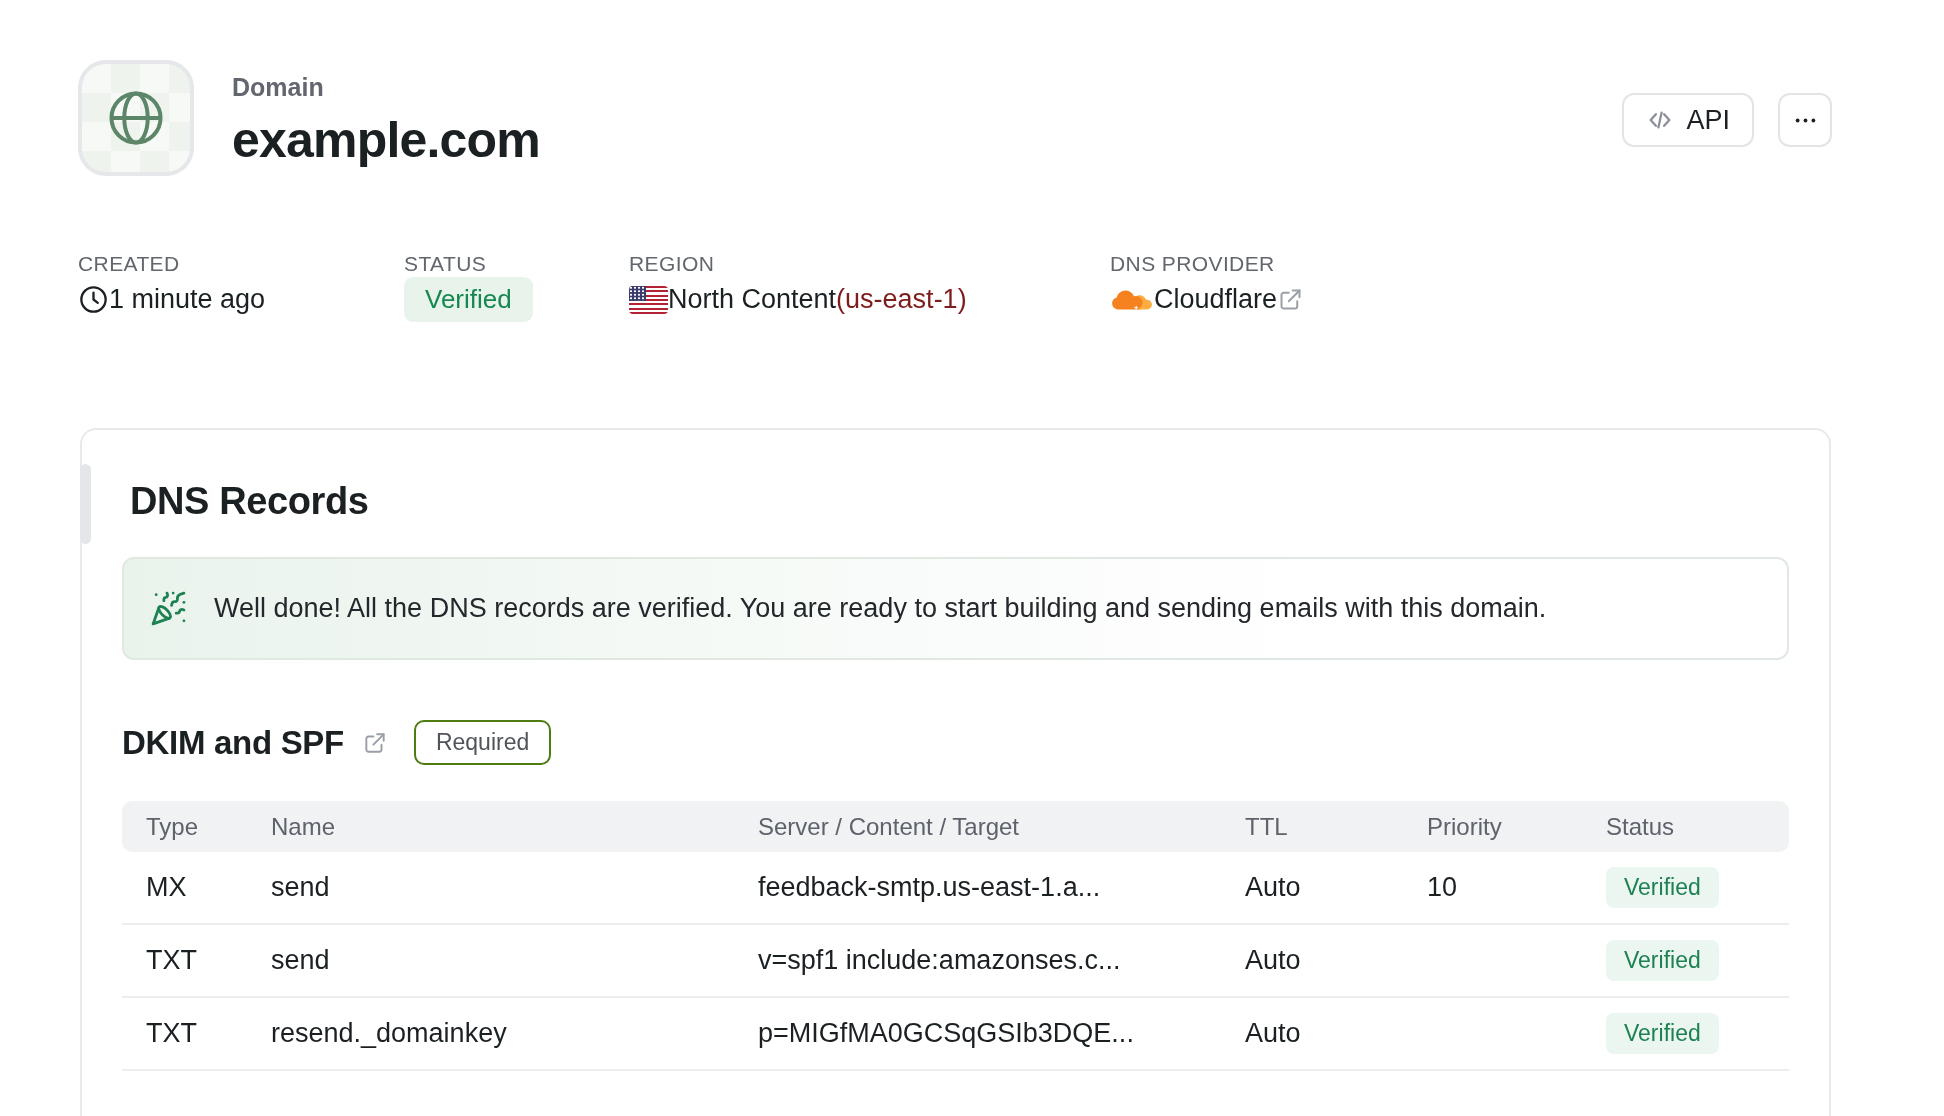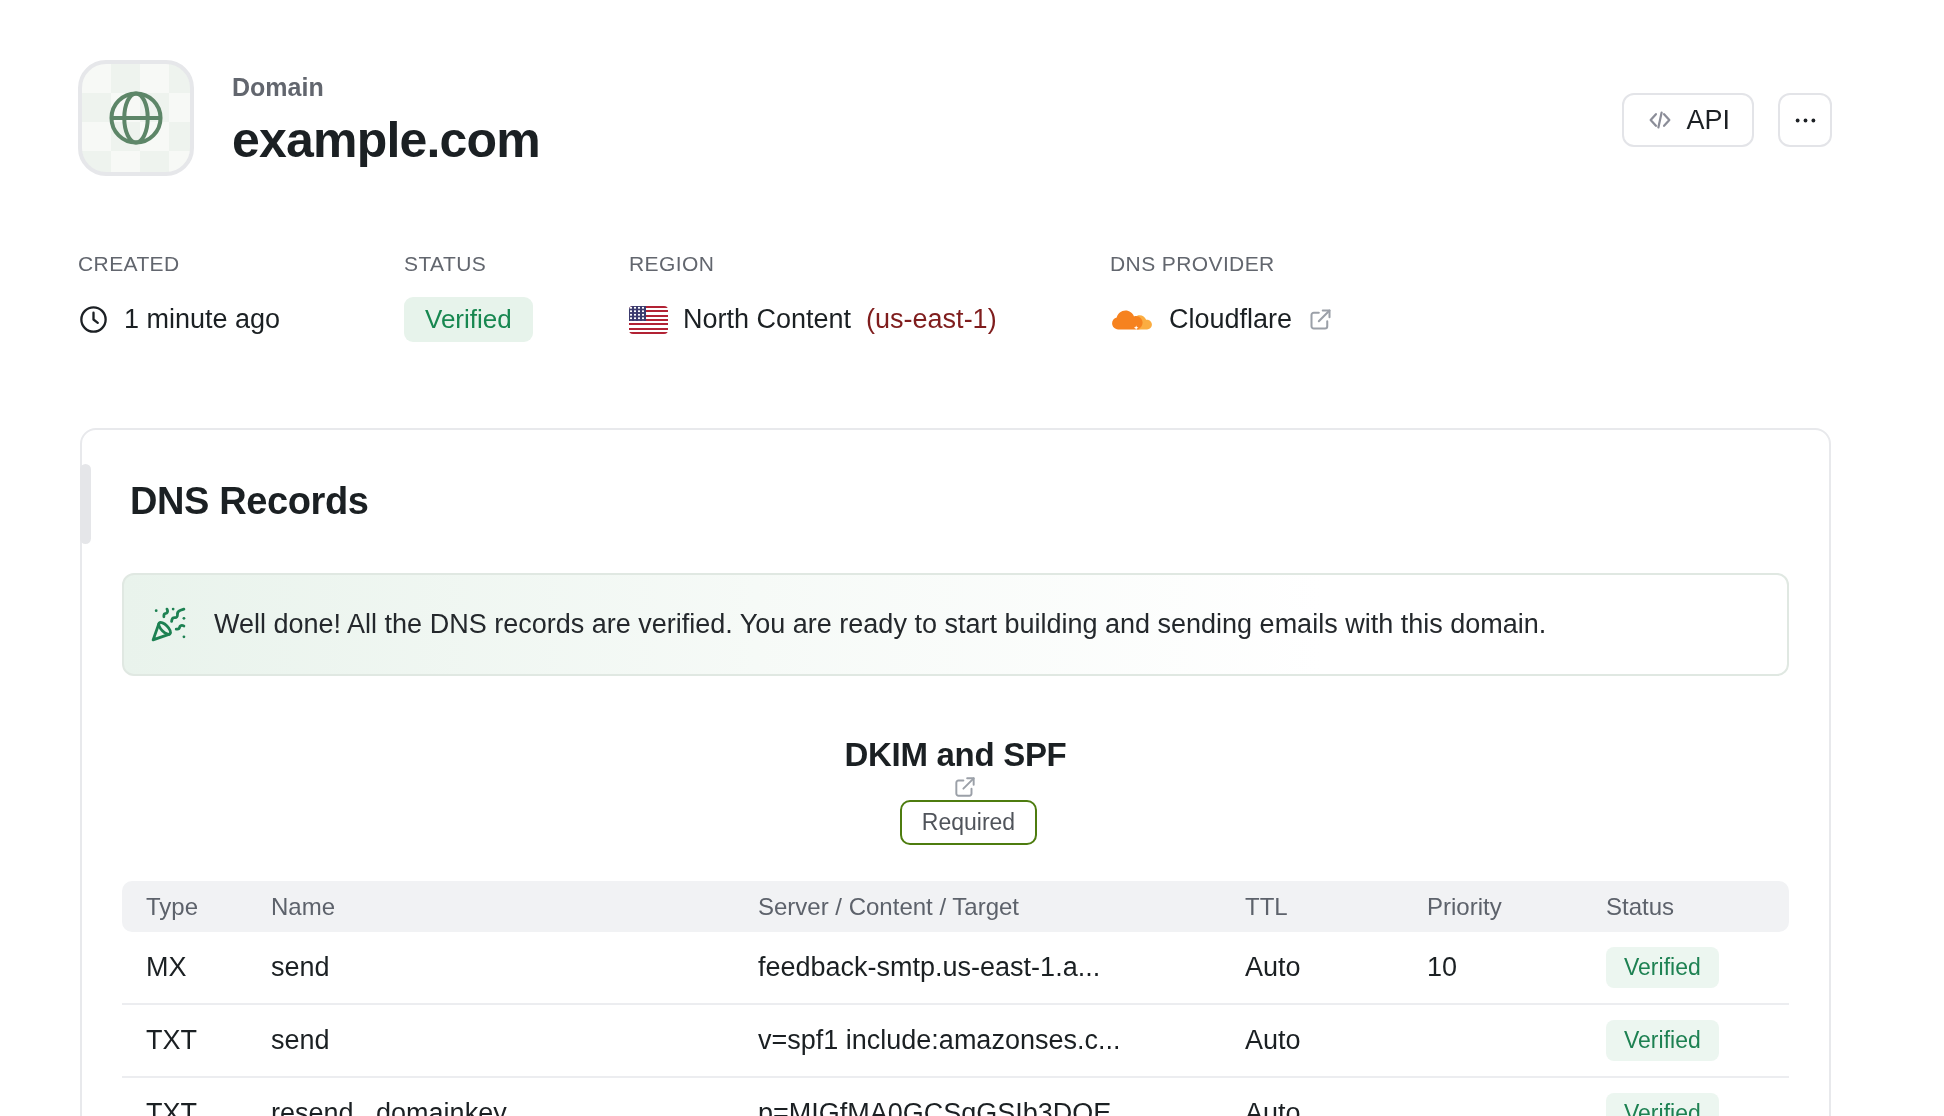--- a/index.html
+++ b/index.html
@@ -37,22 +37,22 @@
   .btn-api { padding: 0 22px; gap: 12px; font-size: 27px; font-weight: 500; }
   .btn-more { width: 54px; }
 
   
   .meta-row { position: absolute; top: 252px; left: 78px; display: flex; }
   .meta-col-created { width: 326px; }
   .meta-col-status  { width: 225px; }
   .meta-col-region  { width: 481px; }
   .meta-label { font-size: 21px; font-weight: 500; color: #62666e; letter-spacing: 0.4px; }
   .meta-value {
-    margin-top: 20px; height: 47px;
-    display: flex; align-items: center; gap: 15px;
+    height: 47px;
+    display: flex; align-items: center; gap: 0;
     font-size: 27px; color: #1b2023; text-align: right;
   }
   .muted { color: #7f1d1d; }
   .badge-green {
     display: inline-flex; align-items: center;
     background: #e7f3eb; color: #178750;
     height: 45px; padding: 0 21px; border-radius: 9px;
     font-size: 26px; font-weight: 500;
   }
   .flag {
@@ -75,28 +75,28 @@
     background: #fff; padding: 0 40px;
   }
   .left-pill {
     position: absolute; left: -2px; top: 34px;
     width: 11px; height: 80px; border-radius: 6px;
     background: #e5e6e9;
   }
   .dns-heading { font-size: 38px; font-weight: 700; letter-spacing: -0.4px; padding-top: 42px; color: #1b2023; }
 
   .banner {
-    margin-top: 50px; height: 103px;
+    margin-top: 34px; height: 103px;
     border: 2px solid #e0e8e2; border-radius: 12px;
     display: flex; align-items: center; gap: 27px; padding: 0 26px;
     background: linear-gradient(90deg, #e9f3ec 0%, #f6faf7 38%, #ffffff 72%);
     font-size: 27px; color: #24282c;
   }
 
-  .section-row { margin-top: 60px; display: flex; align-items: center; flex-direction: column; }
+  .section-row { margin-top: 60px; display: flex; align-items: center; }
   .section-heading { font-size: 33px; font-weight: 700; letter-spacing: -0.3px; color: #1b2023; }
   .section-row .ext-icon { margin-left: 18px; }
   .required-badge {
     margin-left: 26px;
     border: 2px solid #4d7c0f; border-radius: 10px;
     height: 45px; padding: 0 20px;
     display: flex; align-items: center;
     font-size: 23px; color: #50545b; background: #fff;
   }
 

